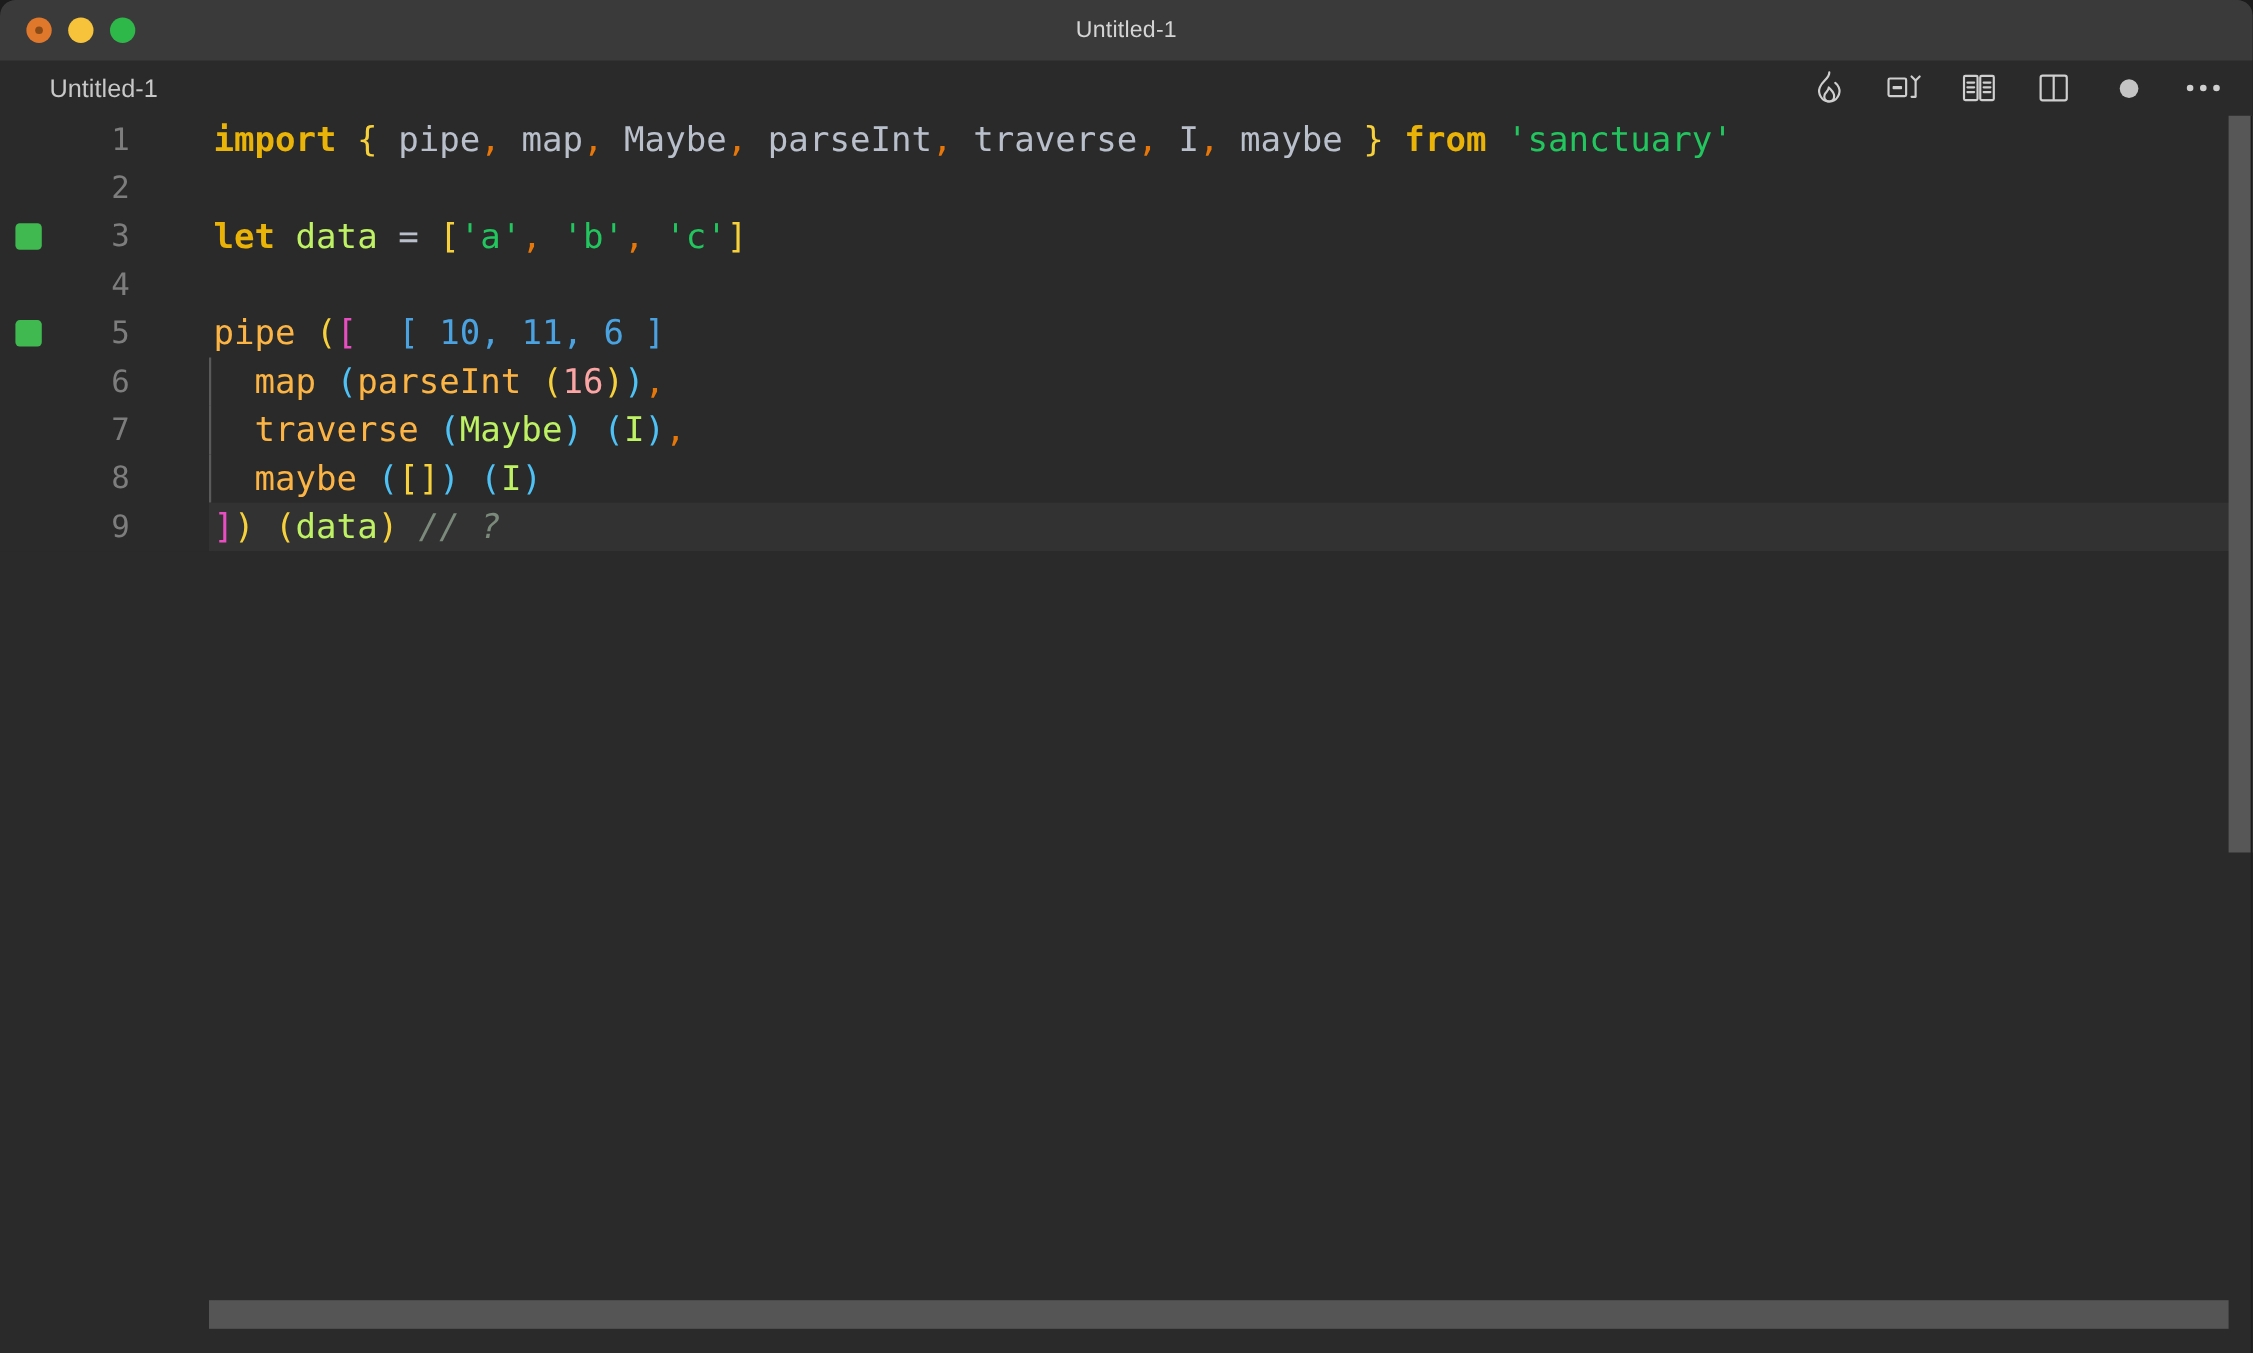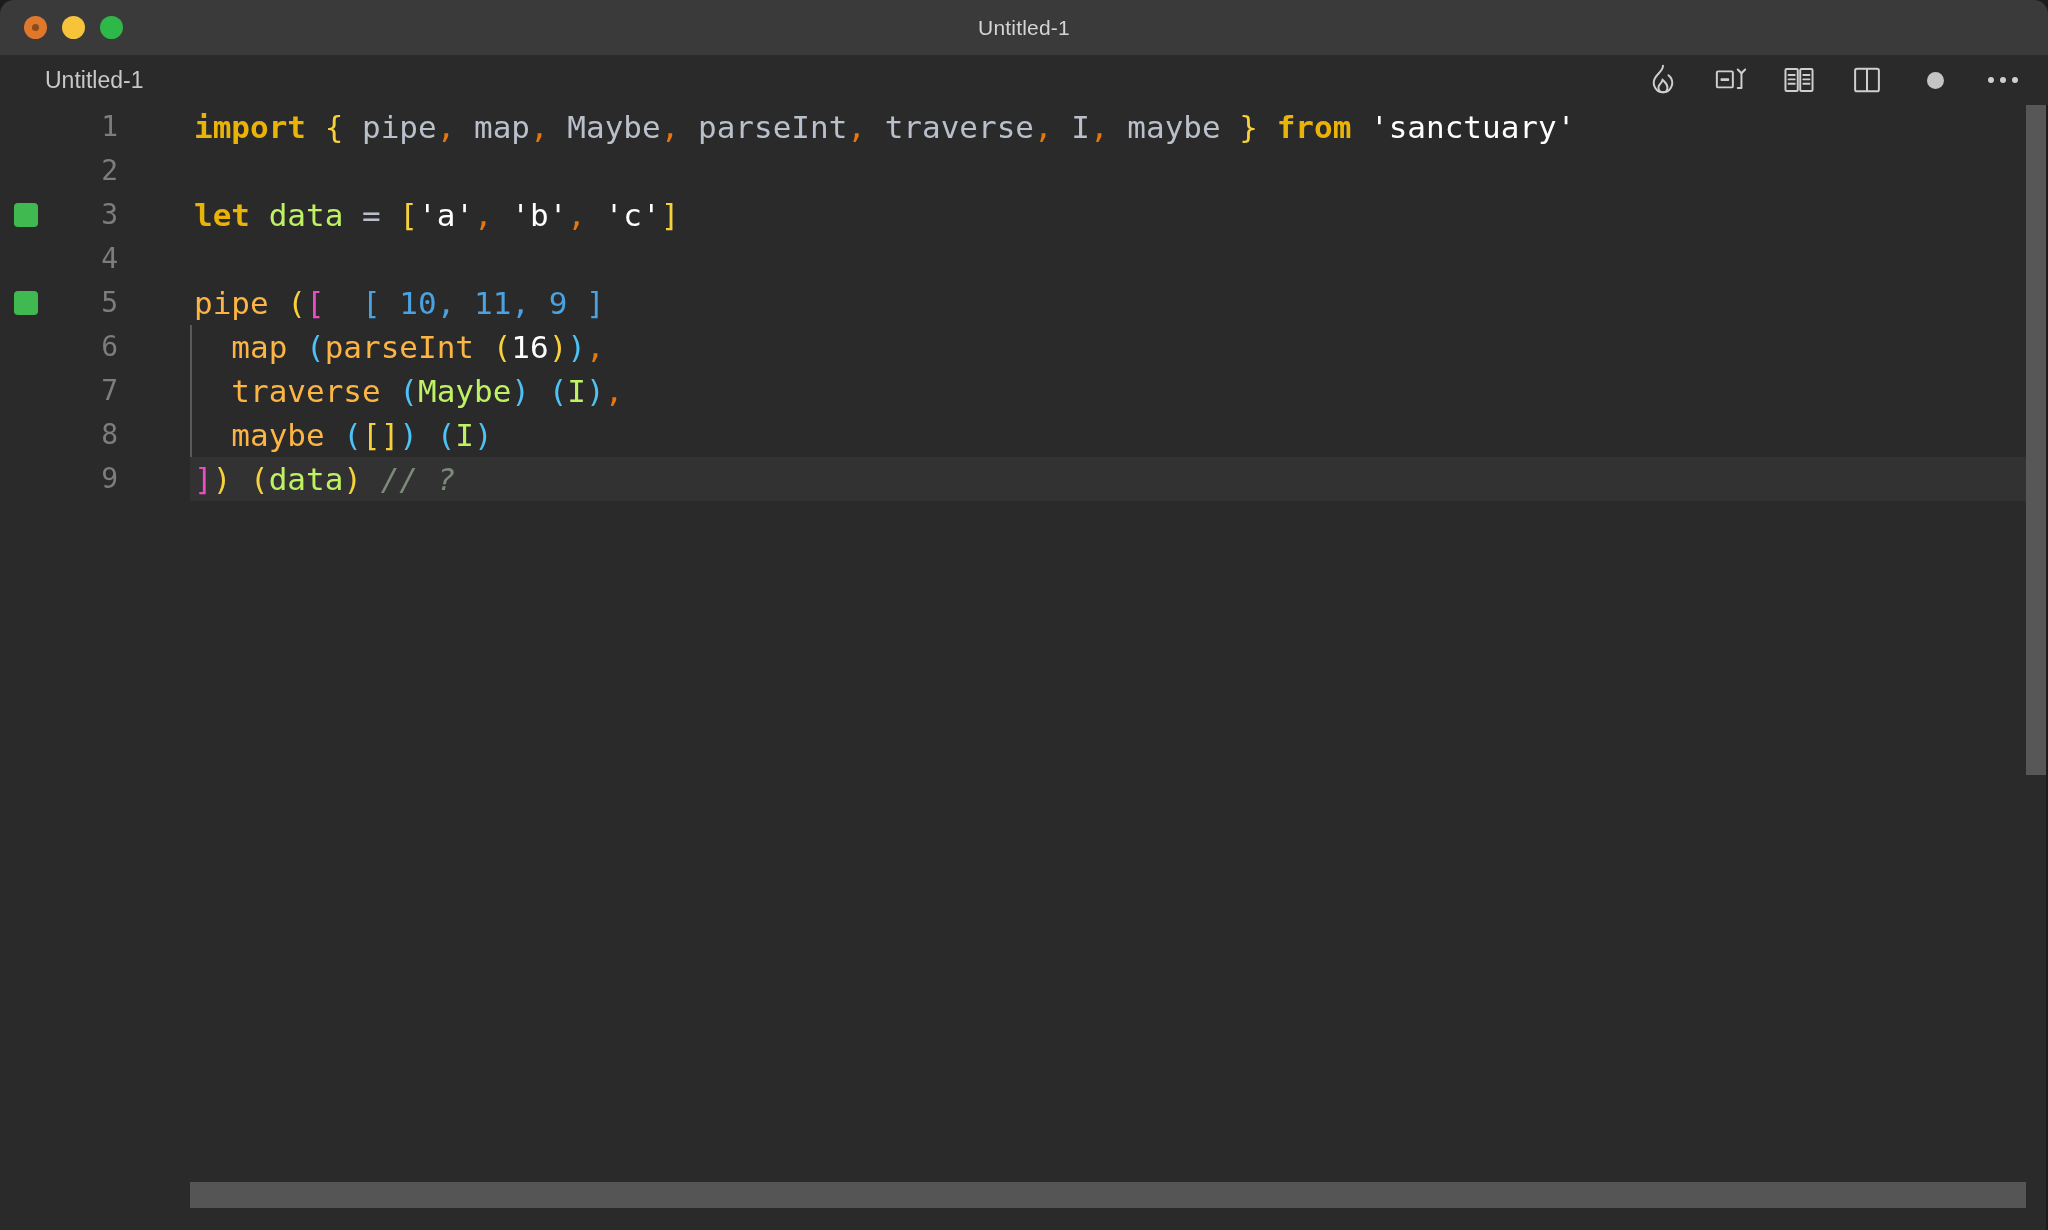--- a/index.html
+++ b/index.html
@@ -153,22 +153,22 @@
     left: 190px;
     width: 2px;
     background: #5a5a5a;
   }
 
   
   .kw      { color: #eab308; font-weight: bold; }
   .ident   { color: #b9c0cb; }
   .var     { color: #bef264; }
   .fn      { color: #fcb544; }
-  .str     { color: #ffffff; }
-  .num     { color: #ffffff; }
+  .str     { color: #22c55e; }
+  .num     { color: #fca5a5; }
   .op      { color: #b9c0cb; }
   .punct   { color: #b9c0cb; }
   .comma   { color: #e8770a; }
   .br-yel  { color: #f7d13c; }
   .br-blu  { color: #4ec1f5; }
   .br-mag  { color: #e84ec1; }
   .comment { color: #7c8a7c; font-style: italic; }
   .hint    { color: #4aa3e0; }
 
   
@@ -266,21 +266,21 @@
 
     </div>
   </div>
 
   <div class="editor">
     <div class="code-area">
         <div class="line"><div class="gutter"><span>1</span></div><div class="code"><span class="kw">import</span><span class="punct"> </span><span class="br-yel">{</span><span class="punct"> </span><span class="ident">pipe</span><span class="comma">,</span><span class="punct"> </span><span class="ident">map</span><span class="comma">,</span><span class="punct"> </span><span class="ident">Maybe</span><span class="comma">,</span><span class="punct"> </span><span class="ident">parseInt</span><span class="comma">,</span><span class="punct"> </span><span class="ident">traverse</span><span class="comma">,</span><span class="punct"> </span><span class="ident">I</span><span class="comma">,</span><span class="punct"> </span><span class="ident">maybe</span><span class="punct"> </span><span class="br-yel">}</span><span class="punct"> </span><span class="kw">from</span><span class="punct"> </span><span class="str">'sanctuary'</span></div></div>
         <div class="line"><div class="gutter"><span>2</span></div><div class="code"></div></div>
         <div class="line"><div class="gutter"><span class="marker"></span><span>3</span></div><div class="code"><span class="kw">let</span><span class="punct"> </span><span class="var">data</span><span class="punct"> </span><span class="op">=</span><span class="punct"> </span><span class="br-yel">[</span><span class="str">'a'</span><span class="comma">,</span><span class="punct"> </span><span class="str">'b'</span><span class="comma">,</span><span class="punct"> </span><span class="str">'c'</span><span class="br-yel">]</span></div></div>
         <div class="line"><div class="gutter"><span>4</span></div><div class="code"></div></div>
-        <div class="line"><div class="gutter"><span class="marker"></span><span>5</span></div><div class="code"><span class="fn">pipe</span><span class="punct"> </span><span class="br-yel">(</span><span class="br-mag">[</span><span class="hint">  [ 10, 11, 9 ]</span></div></div>
+        <div class="line"><div class="gutter"><span class="marker"></span><span>5</span></div><div class="code"><span class="fn">pipe</span><span class="punct"> </span><span class="br-yel">(</span><span class="br-mag">[</span><span class="hint">  [ 10, 11, 6 ]</span></div></div>
         <div class="line"><div class="gutter"><span>6</span></div><div class="code"><span class="punct">  </span><span class="fn">map</span><span class="punct"> </span><span class="br-blu">(</span><span class="fn">parseInt</span><span class="punct"> </span><span class="br-yel">(</span><span class="num">16</span><span class="br-yel">)</span><span class="br-blu">)</span><span class="comma">,</span></div><div class="indent-guide" style="top: 0px; height: 44px;"></div></div>
         <div class="line"><div class="gutter"><span>7</span></div><div class="code"><span class="punct">  </span><span class="fn">traverse</span><span class="punct"> </span><span class="br-blu">(</span><span class="var">Maybe</span><span class="br-blu">)</span><span class="punct"> </span><span class="br-blu">(</span><span class="var">I</span><span class="br-blu">)</span><span class="comma">,</span></div><div class="indent-guide" style="top: 0px; height: 44px;"></div></div>
         <div class="line"><div class="gutter"><span>8</span></div><div class="code"><span class="punct">  </span><span class="fn">maybe</span><span class="punct"> </span><span class="br-blu">(</span><span class="br-yel">[]</span><span class="br-blu">)</span><span class="punct"> </span><span class="br-blu">(</span><span class="var">I</span><span class="br-blu">)</span></div><div class="indent-guide" style="top: 0px; height: 44px;"></div></div>
         <div class="line current"><div class="gutter"><span>9</span></div><div class="code"><span class="br-mag">]</span><span class="br-yel">)</span><span class="punct"> </span><span class="br-yel">(</span><span class="var">data</span><span class="br-yel">)</span><span class="punct"> </span><span class="comment">// ?</span></div></div>
       </div>
 
     <div class="vscroll">
       <div class="vscroll-thumb"></div>
     </div>
     <div class="hscroll-thumb"></div>

